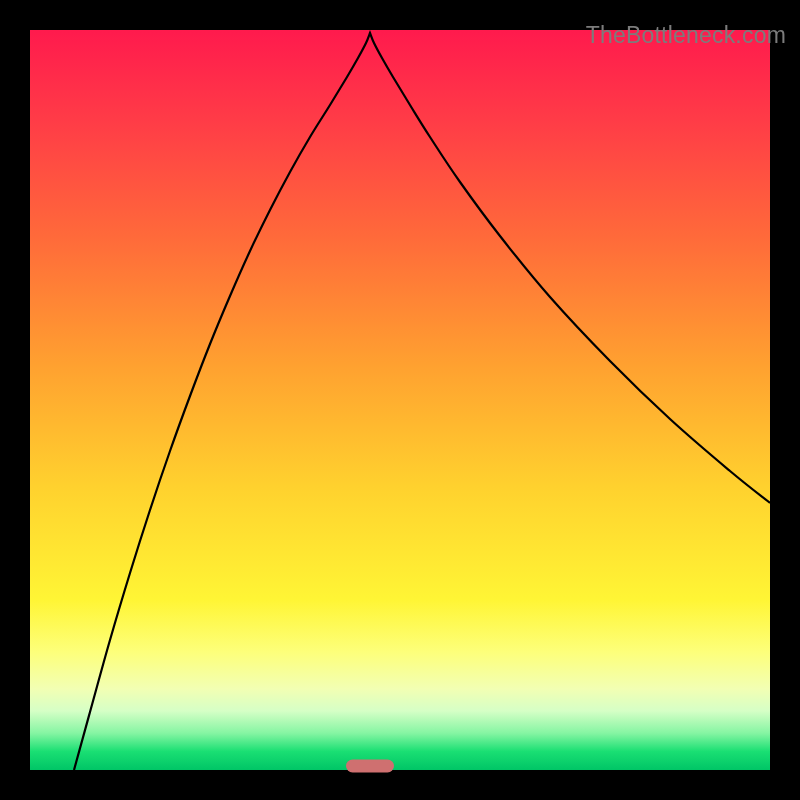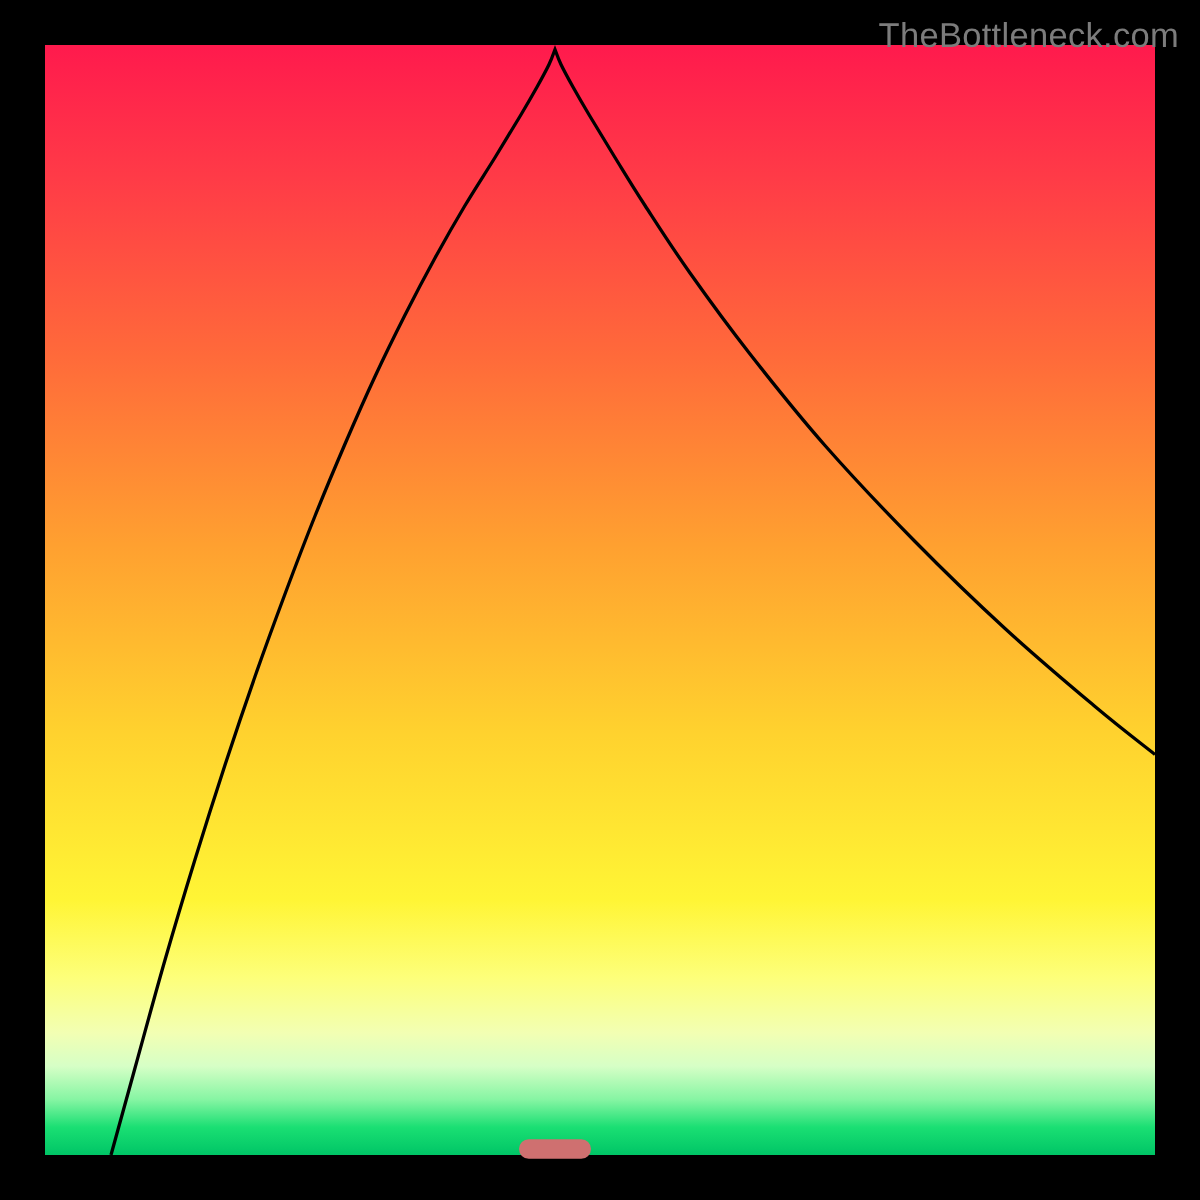--- a/index.html
+++ b/index.html
@@ -49,21 +49,21 @@
     position: absolute;
     width: 48px;
     height: 13px;
     background: #cf7070;
     border-radius: 7px;
     transform: translate(-50%, -50%);
   }
   .watermark {
     position: absolute;
     right: 14px;
-    top: 10px;
+    top: 22px;
     color: #7c7c7c;
     font-size: 23px;
     letter-spacing: 0.2px;
   }
 </style>
 </head>
 <body>
 <div class="container">
 
   <div class="plot-area">

